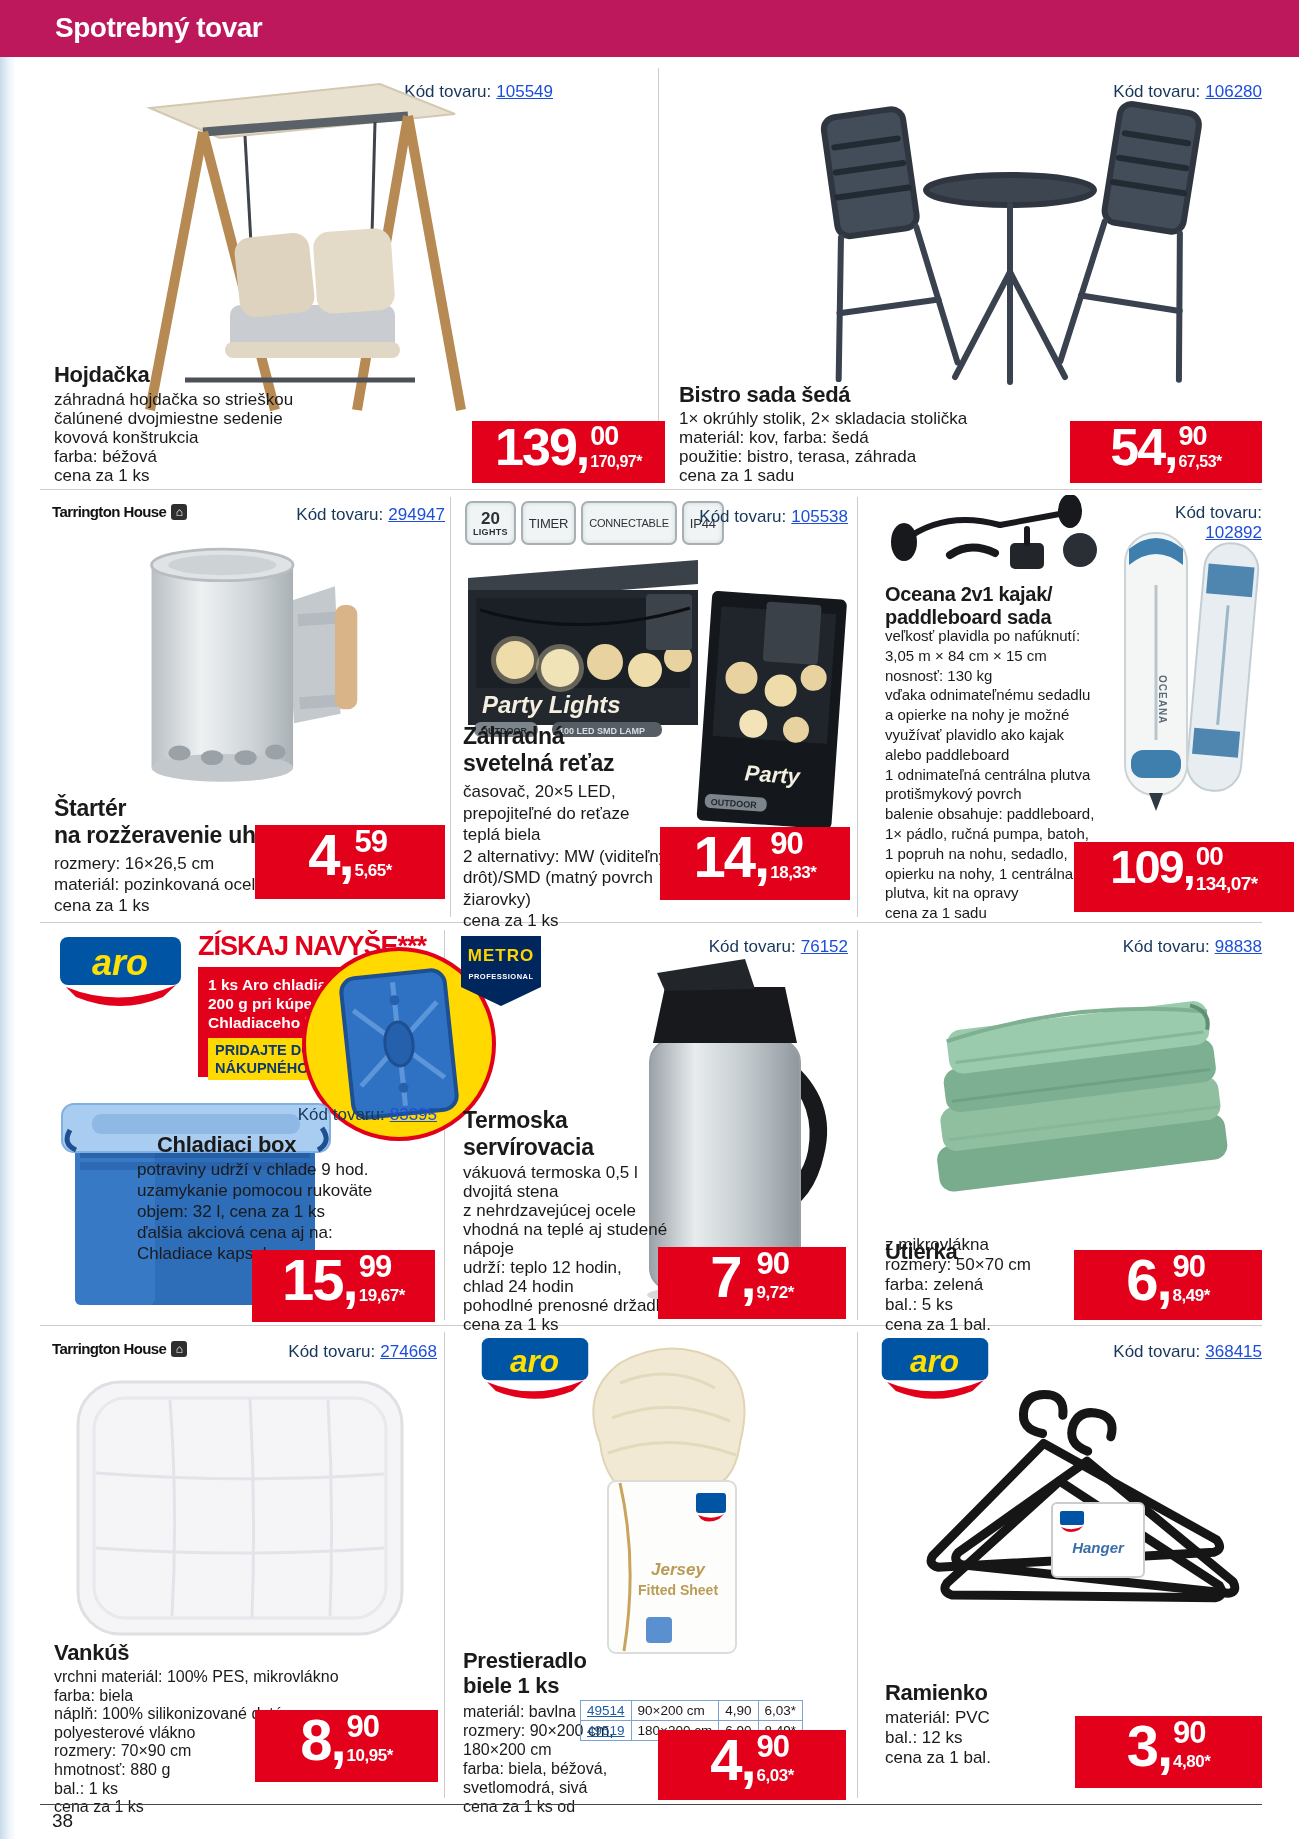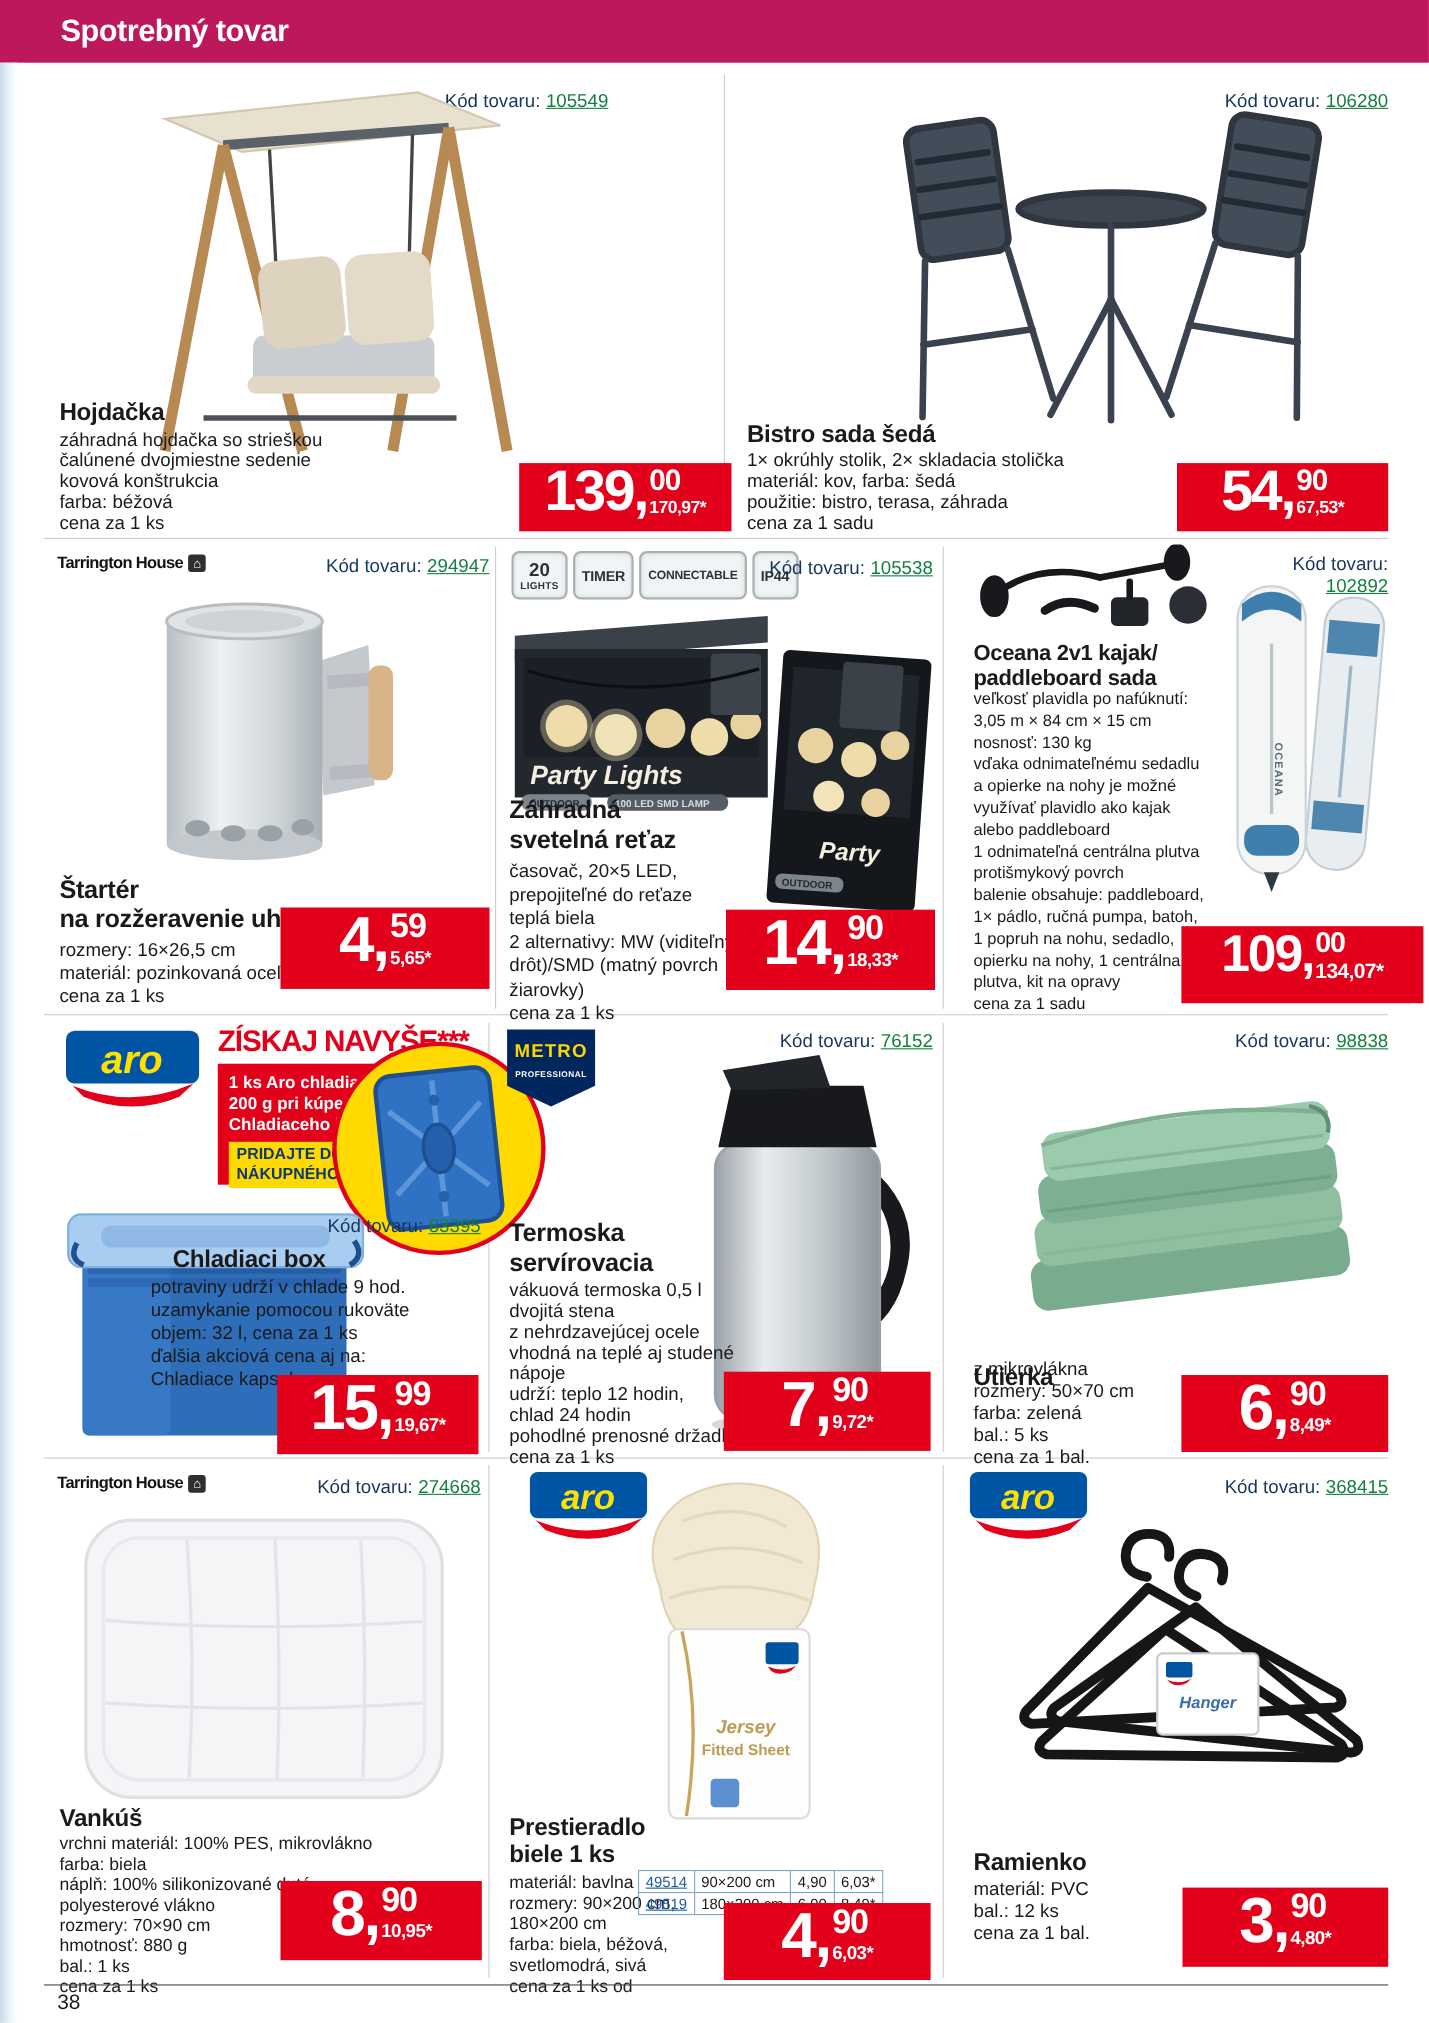--- a/index.html
+++ b/index.html
@@ -8,21 +8,21 @@
   .abs{position:absolute;}
   .header{position:absolute;left:0;top:0;width:1299px;height:57px;background:#be185d;}
   .header h1{margin:0;position:absolute;left:55px;top:12px;font-size:28px;line-height:32px;
              color:#ffffff;font-weight:bold;letter-spacing:-0.5px;}
   .edge{position:absolute;left:0;top:57px;width:16px;height:1782px;
         background:linear-gradient(90deg,#c7dbe9,#eef5fa 60%,#ffffff);}
   .hdiv{position:absolute;height:1px;background:#cccccc;}
   .vdiv{position:absolute;width:1px;background:#cccccc;}
   .card{position:absolute;}
   .kod{position:absolute;font-size:17px;color:#16365c;white-space:nowrap;}
-  .kod .kod-num{color:#15803d;text-decoration:underline;margin-left:5px;cursor:pointer;}
+  .kod .kod-num{color:#1d4ed8;text-decoration:underline;margin-left:5px;cursor:pointer;}
   .kod.stacked{text-align:right;white-space:normal;}
   .kod.stacked span{display:block;}
   .kod.stacked .kod-num{margin-left:0;}
   .p-title{position:absolute;font-weight:bold;font-size:22px;line-height:25px;
            letter-spacing:-0.3px;white-space:pre-line;}
   .p-desc{position:absolute;font-size:17px;line-height:20px;white-space:pre-line;}
   .ra{text-align:left;}
   .price{position:absolute;background:#e2001a;color:#ffffff;display:flex;
          align-items:flex-start;justify-content:center;box-sizing:border-box;padding-top:3px;}
   .pw{font-weight:bold;letter-spacing:-2px;}
@@ -38,21 +38,21 @@
   .brand-th{position:absolute;display:flex;align-items:center;gap:5px;}
   .brand-th .th-text{font-size:15px;font-weight:bold;letter-spacing:-0.6px;color:#111;}
   .th-ico{display:inline-block;width:16px;height:16px;background:#2f2f2f;border-radius:3px;
           color:#fff;font-size:12px;line-height:16px;text-align:center;}
   .badges{position:absolute;display:flex;gap:5px;align-items:stretch;}
   .badge{border:2px solid #a7b0b4;background:#f1f4f4;border-radius:7px;color:#2a3238;
          display:flex;flex-direction:column;align-items:center;justify-content:center;
          padding:2px 6px;box-shadow:inset 0 0 4px #cdd5d8;}
   .badge .b-big{font-size:17px;font-weight:bold;line-height:1;}
   .badge .b-sm{font-size:9px;font-weight:bold;letter-spacing:0.3px;}
-  .badge .b-one{font-size:13px;font-weight:bold;letter-spacing:-0.2px;}
+  .badge .b-one{font-size:13px;font-weight:normal;letter-spacing:-0.2px;}
   .promo-head{position:absolute;color:#e2001a;font-weight:bold;font-size:27px;
               letter-spacing:-1px;white-space:nowrap;}
   .promo-box{position:absolute;background:#e2001a;color:#fff;padding:8px 10px;box-sizing:border-box;}
   .promo-box .pb-txt{font-size:15.5px;font-weight:bold;line-height:19px;white-space:pre-line;}
   .promo-cta{margin-top:6px;background:#ffd900;color:#0d3a6e;display:inline-block;
              font-size:14.5px;font-weight:bold;line-height:18px;padding:3px 7px;white-space:pre-line;}
   .promo-circle{position:absolute;border-radius:50%;background:#ffd900;border:4px solid #e2001a;
                 display:flex;align-items:center;justify-content:center;}
   .size-table{position:absolute;border-collapse:collapse;font-size:13.5px;}
   .size-table td{border:1px solid #7da3cf;padding:2px 6px;color:#1a1a1a;white-space:nowrap;}

